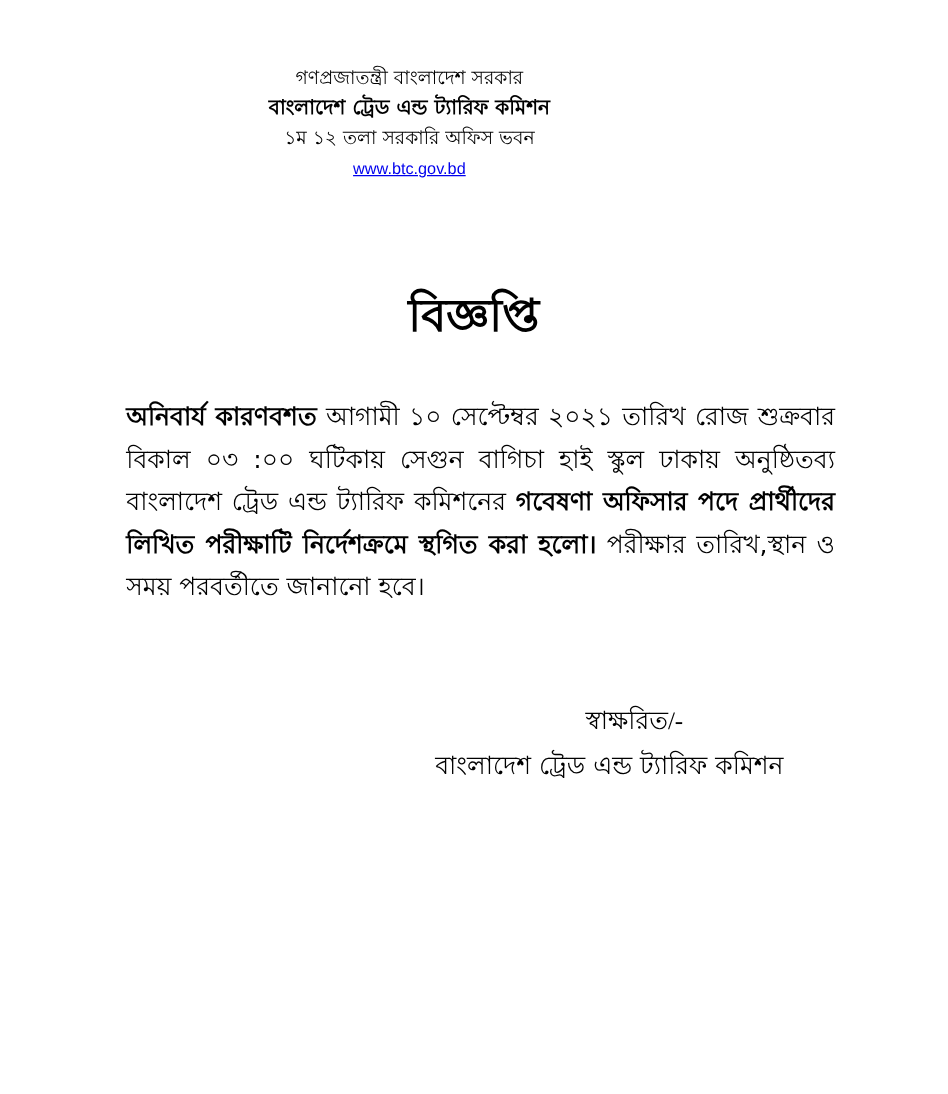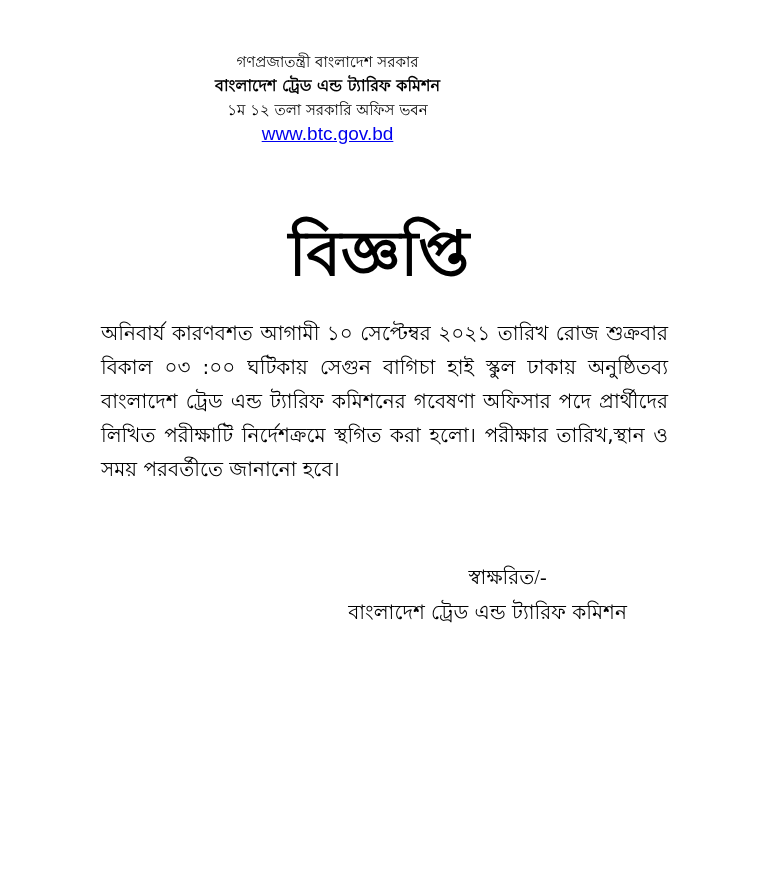--- a/index.html
+++ b/index.html
@@ -29,42 +29,42 @@
       height: 24px;
     }
     .header .line.org {
       font-weight: bold;
       font-size: 16px;
     }
     .header .link {
       color: #0000ee;
       text-decoration: underline;
       font-family: "Liberation Sans", sans-serif;
-      font-size: 19px;
+      font-size: 13px;
     }
     .title {
       position: absolute;
       left: 0;
       top: 222px;
       width: 758px;
       text-align: center;
       font-weight: bold;
-      font-size: 62px;
+      font-size: 36px;
       line-height: 64px;
     }
     .body-text {
       position: absolute;
       left: 101px;
       top: 316px;
       width: 567px;
       font-size: 20px;
       line-height: 34px;
       text-align: justify;
     }
-    .body-text .b { font-weight: normal; }
+    .body-text .b { font-weight: bold; }
     .signature {
       position: absolute;
       left: 290px;
       top: 560px;
       width: 395px;
       text-align: center;
       font-size: 20px;
       line-height: 35px;
     }
     .signature .line { display: block; }

